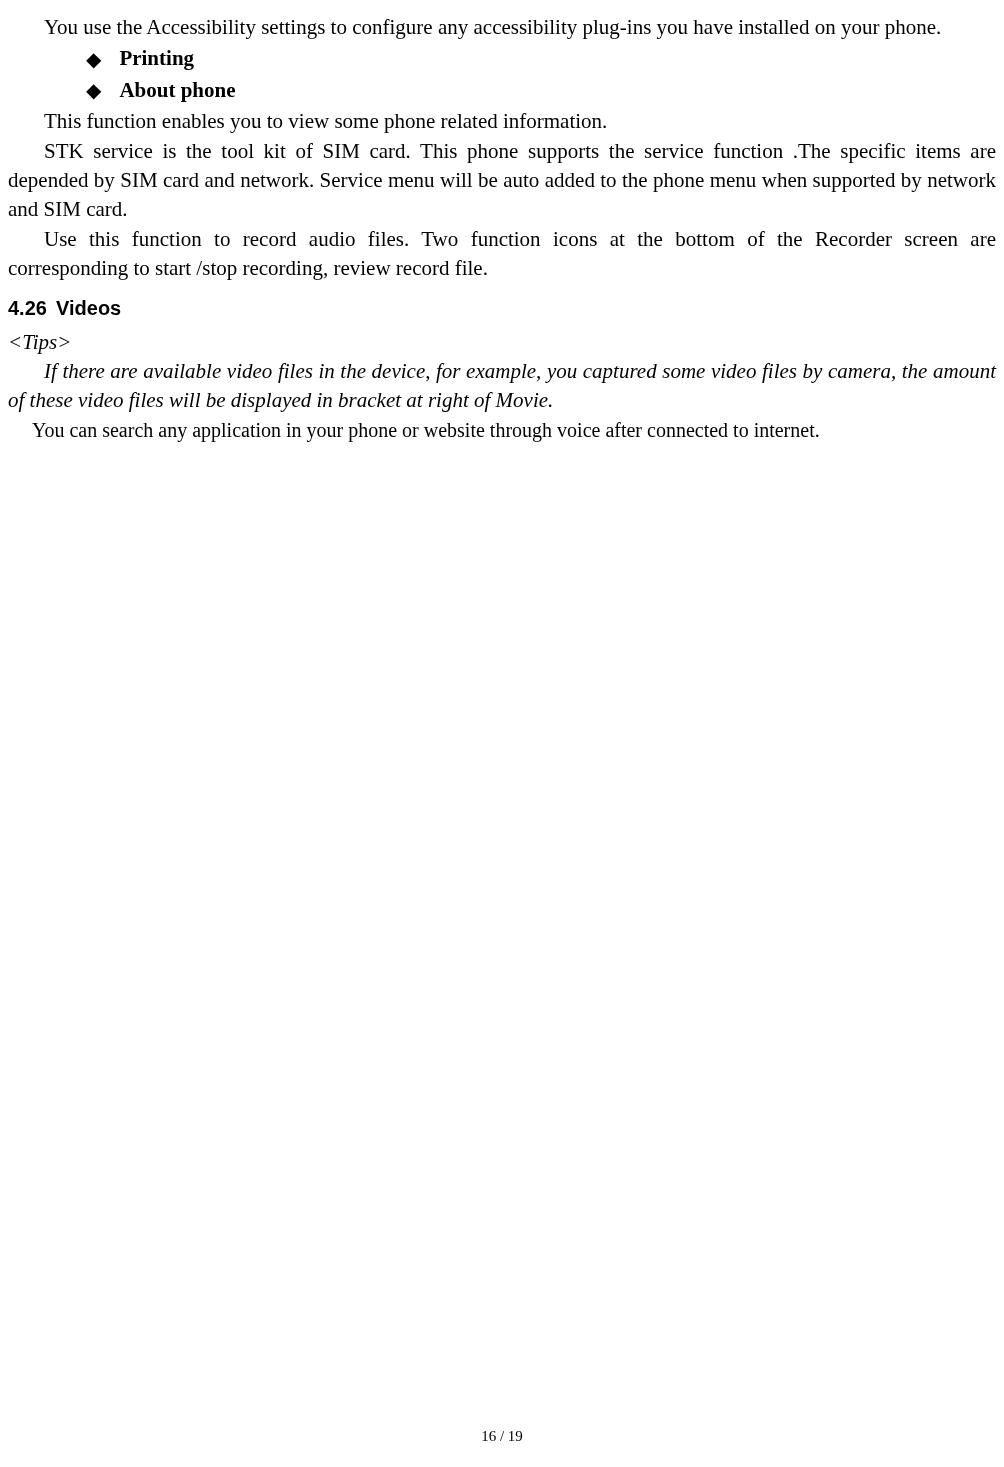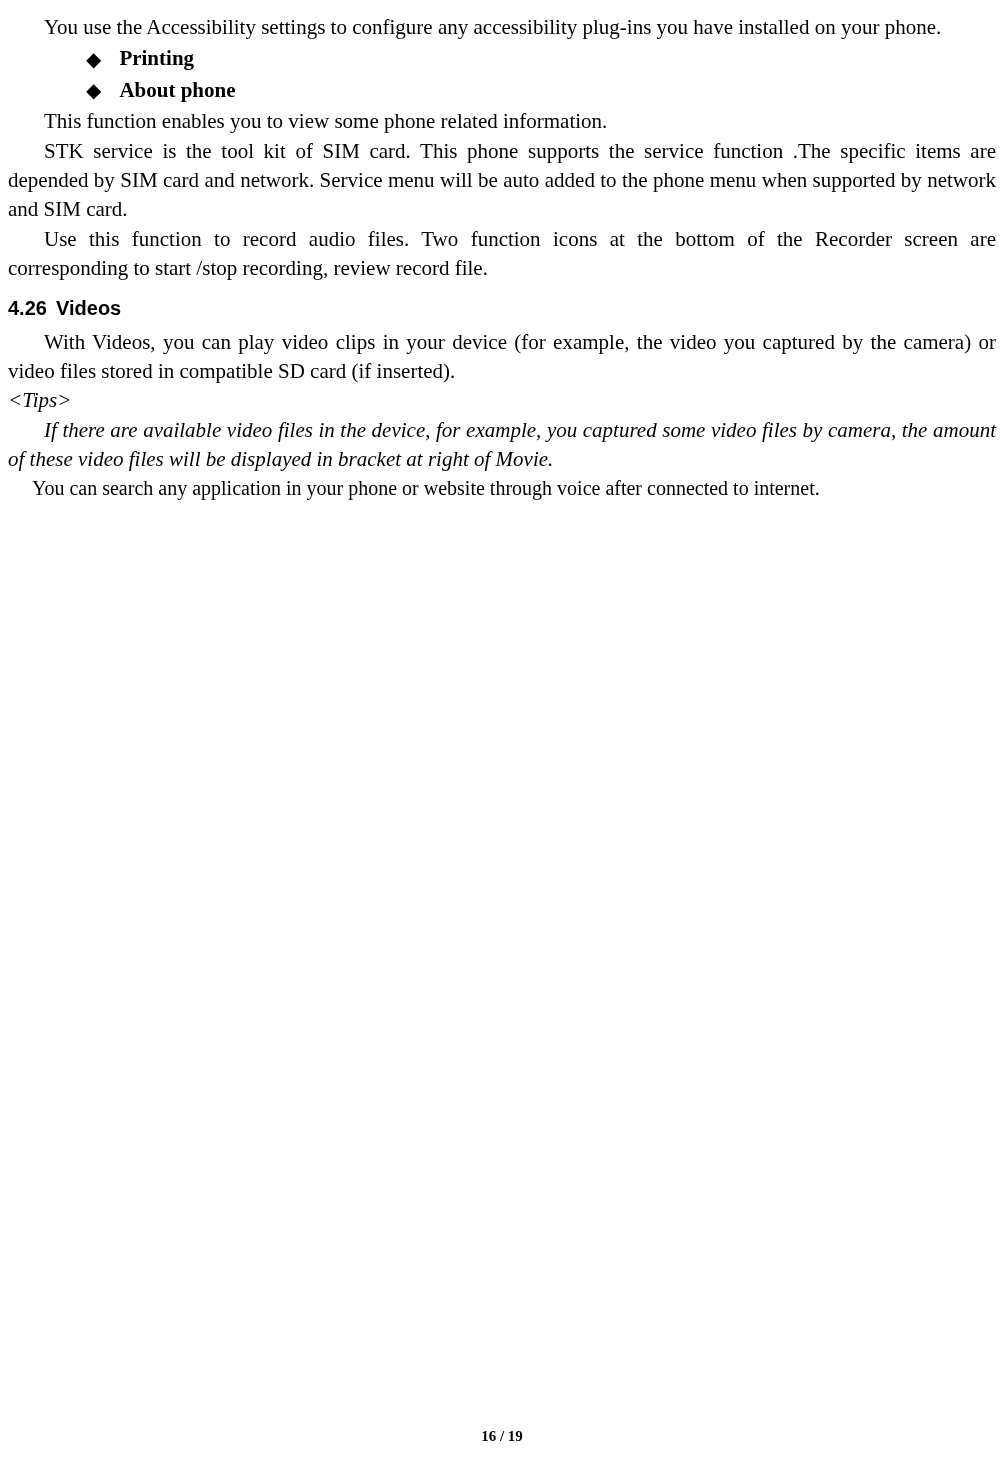--- a/index.html
+++ b/index.html
@@ -52,21 +52,21 @@
     .italic {
       font-style: italic;
     }
     .footer {
       position: absolute;
       bottom: 20px;
       width: 100%;
       text-align: center;
       font-family: "Times New Roman", Times, serif;
       font-size: 15px;
-      font-weight: bold;
+      font-weight: normal;
     }
   </style>
 </head>
 <body>
 
 <div class="content">
 
   <p class="para indent">You use the Accessibility settings to configure any accessibility plug-ins you have installed on your phone.</p>
 
   <div class="bullet-line">
@@ -80,21 +80,20 @@
   </div>
   <p class="para indent">This function enables you to view some phone related information.</p>
 
   <p class="para indent">STK service is the tool kit of SIM card. This phone supports the service function .The specific items are depended by SIM card and network. Service menu will be auto added to the phone menu when supported by network and SIM card.</p>
 
   <p class="para indent">Use this function to record audio files. Two function icons at the bottom of the Recorder screen are corresponding to start /stop recording, review record file.</p>
 
   <div class="section-heading">
     <span class="section-num">4.26</span><span>Videos</span>
   </div>
-  <p class="para indent">With Videos, you can play video clips in your device (for example, the video you captured by the camera) or video files stored in compatible SD card (if inserted).</p>
   <p class="para italic">&lt;Tips&gt;</p>
   <p class="para indent italic">If there are available video files in the device, for example, you captured some video files by camera, the amount of these video files will be displayed in bracket at right of Movie.</p>
 
   <p class="para indent-small" style="font-size:20px;">You can search any application in your phone or website through voice after connected to internet.</p>
 
 </div>
 
 <div class="footer">
   <span>16</span><span> / </span><span>19</span>
 </div>

